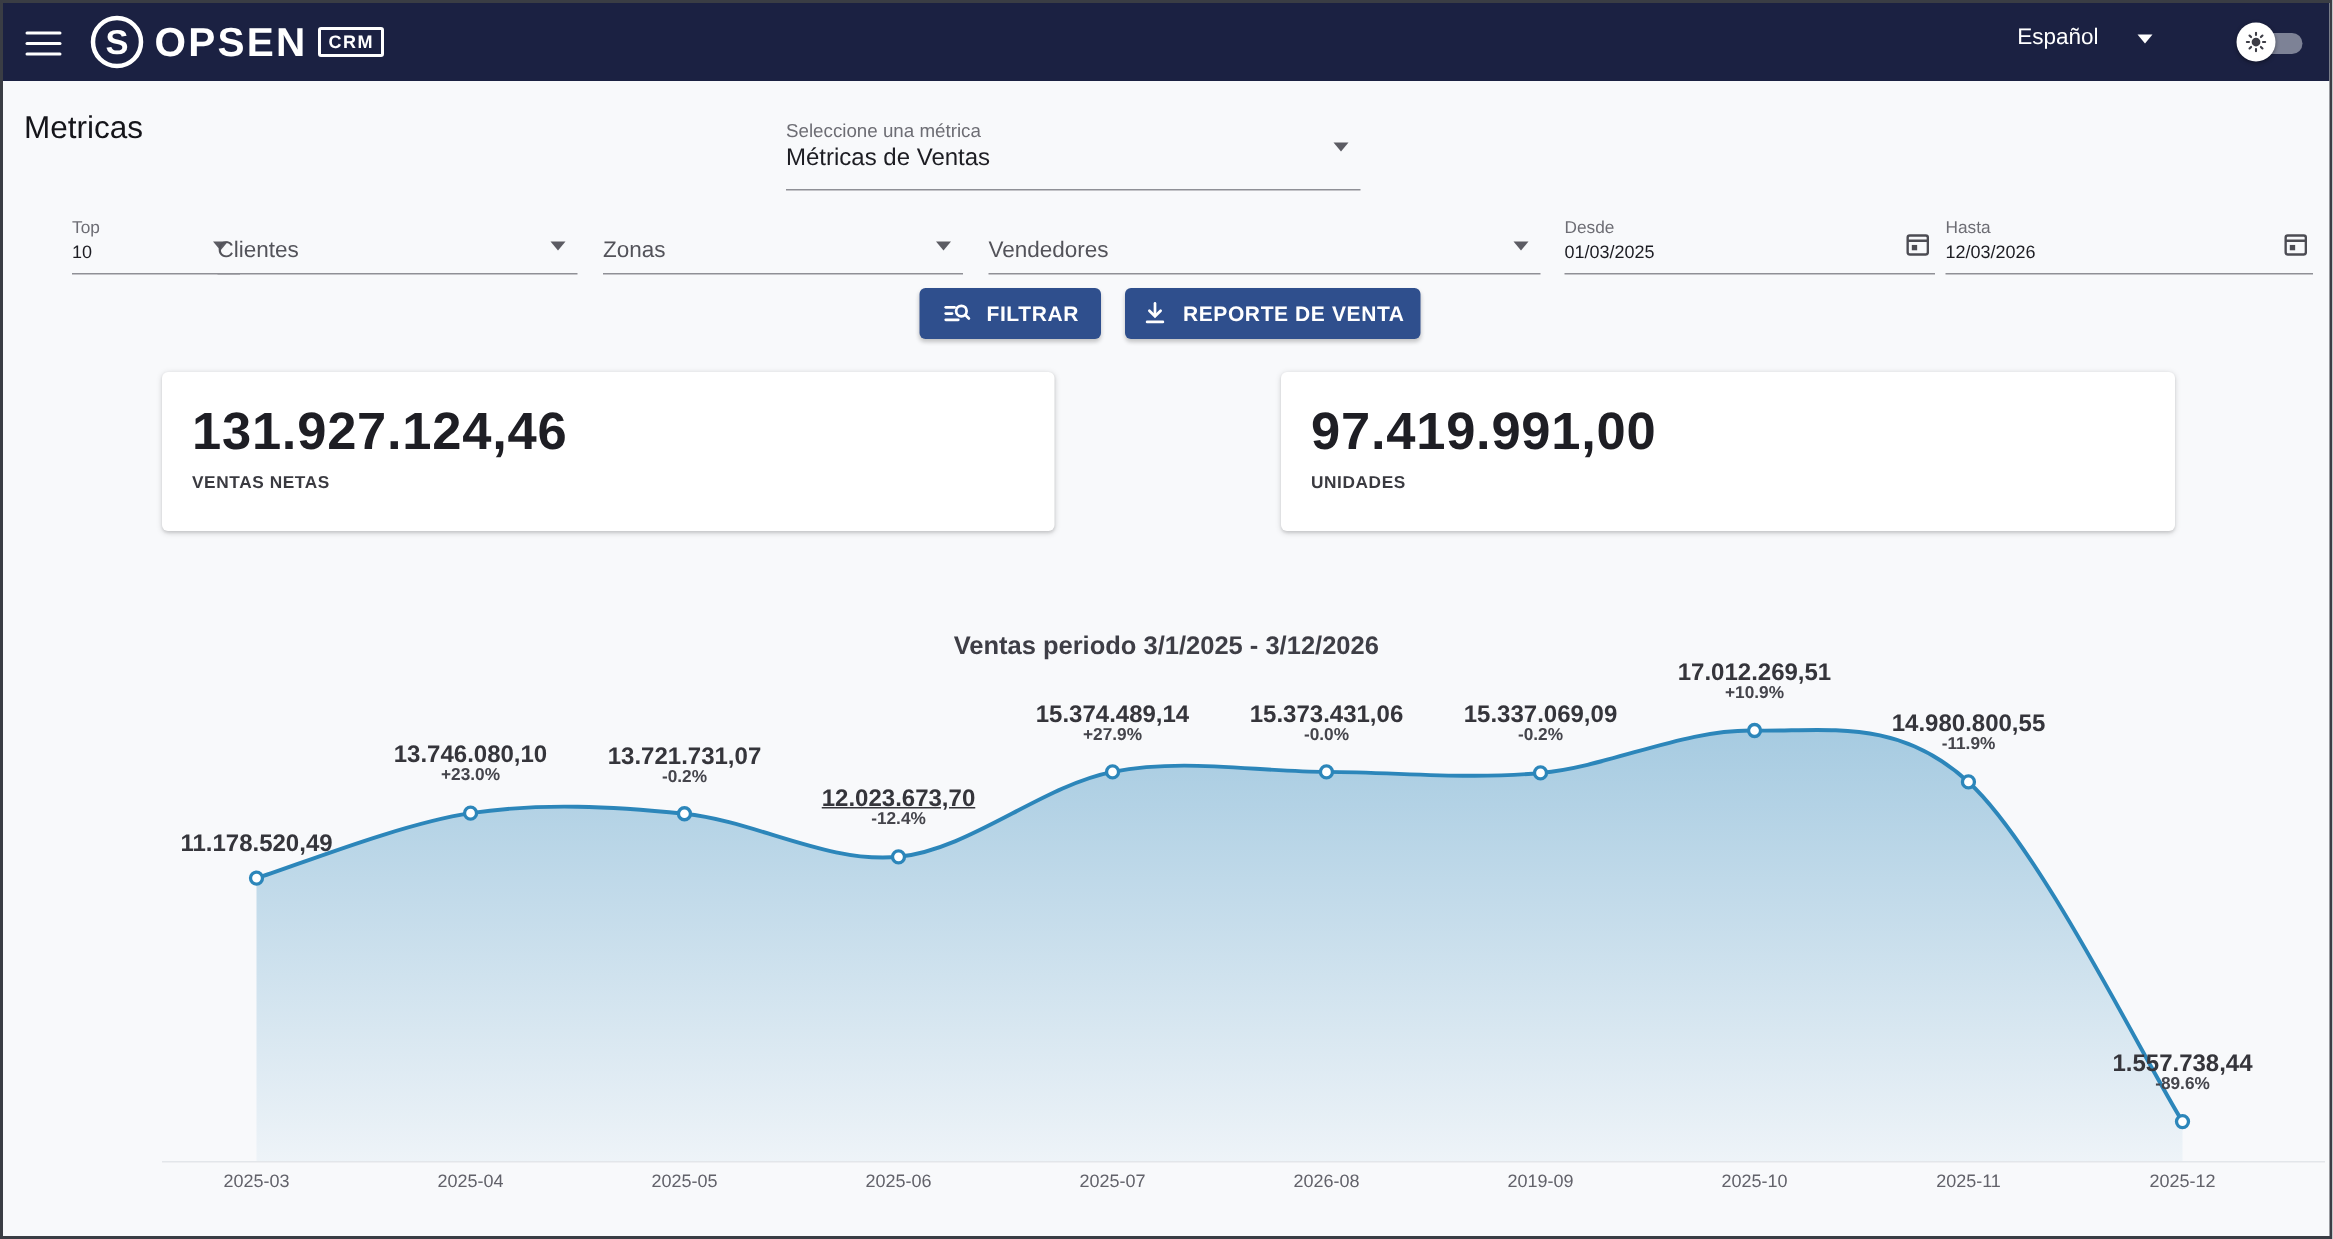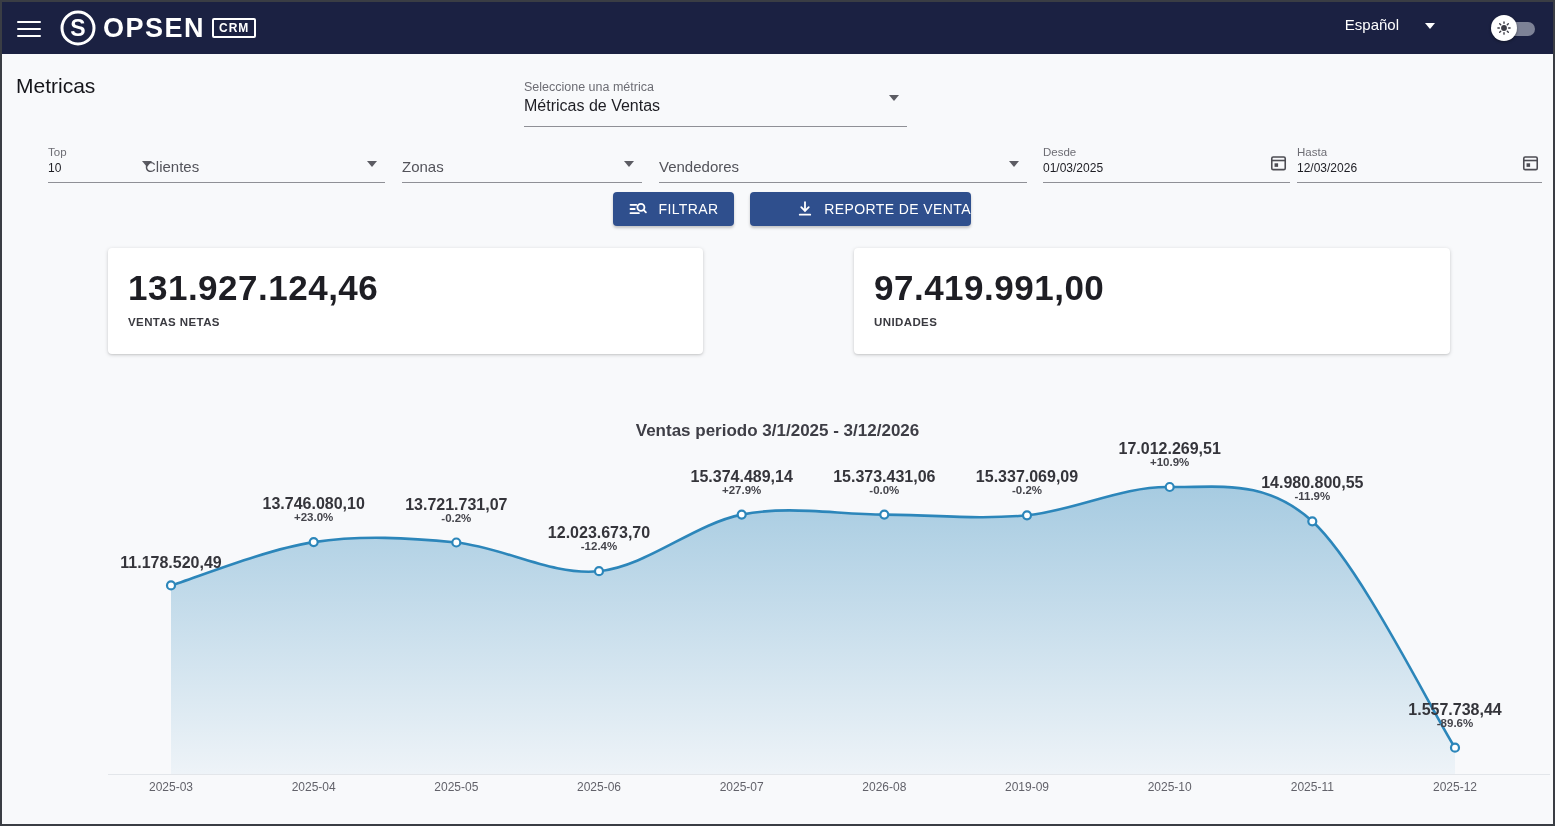--- a/index.html
+++ b/index.html
@@ -36,25 +36,25 @@
   
   .f-top        { left:14px;   top:144px; width:112px; height:37px; cursor:pointer;margin-left:32px; }
   .f-clientes   { left:143px;  top:144px; width:240px; height:37px; cursor:pointer; }
   .f-zonas      { left:400px;  top:144px; width:240px; height:37px; cursor:pointer; }
   .f-vendedores { left:657px;  top:144px; width:368px; height:37px; cursor:pointer; }
   .f-desde      { left:1041px; top:144px; width:247px; height:37px; cursor:text; }
   .f-hasta      { left:1295px; top:144px; width:245px; height:37px; cursor:text; }
   .ph-row { display:block; margin-top:12px; }
   
   .btn { position:absolute; top:190px; height:34px; background:#2f4f8d; color:#fff; border:none; border-radius:4px;
-         font-family:"Liberation Sans",sans-serif; font-size:14px; font-weight:normal; letter-spacing:.4px;
+         font-family:"Liberation Sans",sans-serif; font-size:14px; font-weight:bold; letter-spacing:.4px;
          display:flex; align-items:center; justify-content:center; gap:10px; cursor:pointer;
          box-shadow:0 2px 3px rgba(0,0,0,.22); }
   .btn-filtrar { left:611px; width:121px; }
-  .btn-reporte { left:748px; width:221px;justify-content:flex-end; }
+  .btn-reporte { left:748px; width:197px; }
   
   .card { position:absolute; top:246px; height:106px; background:#fff; border-radius:4px; box-shadow:0 1px 4px rgba(0,0,0,.14), 0 1px 2px rgba(0,0,0,.1); }
   .card1 { left:106px; width:595px; }
   .card2 { left:852px; width:596px; }
   .kpi-value { position:absolute; left:20px; top:20px; font-size:35px; font-weight:bold; color:#1e1e24; letter-spacing:.5px; }
   .kpi-label { position:absolute; left:20px; top:68px; font-size:11.5px; font-weight:bold; color:#3a3a40; letter-spacing:.4px; }
   
   .chart-title { position:absolute; left:0; top:419px; width:100%; text-align:center; font-size:17px; font-weight:bold; color:#3e3e46; }
   .chart-area { position:absolute; left:0; top:400px; width:1555px; height:426px; }
   .chart-area svg { position:absolute; left:0; top:0; }
@@ -212,21 +212,21 @@
         <circle cx="1453.0" cy="345.7" r="4" fill="#ffffff" stroke="#2c86ba" stroke-width="2.2"></circle>
      </svg>
       <div class="pt-value" style="left: 169px; top: 152.416px;">11.178.520,49</div>
       <div class="x-label" style="left: 169px; top: 378px;">2025-03</div>
       <div class="pt-value" style="left: 311.667px; top: 93.1012px;">13.746.080,10</div>
       <div class="pt-pct" style="left: 311.667px; top: 109.101px;">+23.0%</div>
       <div class="x-label" style="left: 311.667px; top: 378px;">2025-04</div>
       <div class="pt-value" style="left: 454.333px; top: 93.512px;">13.721.731,07</div>
       <div class="pt-pct" style="left: 454.333px; top: 109.512px;">-0.2%</div>
       <div class="x-label" style="left: 454.333px; top: 378px;">2025-05</div>
-      <div class="pt-value" style="left: 597px; top: 122.158px;">12.023.673,70</div>
+      <div class="pt-value" style="left: 597px; top: 122.158px; text-decoration: underline;">12.023.673,70</div>
       <div class="pt-pct" style="left: 597px; top: 138.158px;">-12.4%</div>
       <div class="x-label" style="left: 597px; top: 378px;">2025-06</div>
       <div class="pt-value" style="left: 739.667px; top: 65.6296px;">15.374.489,14</div>
       <div class="pt-pct" style="left: 739.667px; top: 81.6296px;">+27.9%</div>
       <div class="x-label" style="left: 739.667px; top: 378px;">2025-07</div>
       <div class="pt-value" style="left: 882.333px; top: 65.6475px;">15.373.431,06</div>
       <div class="pt-pct" style="left: 882.333px; top: 81.6475px;">-0.0%</div>
       <div class="x-label" style="left: 882.333px; top: 378px;">2026-08</div>
       <div class="pt-value" style="left: 1025px; top: 66.2609px;">15.337.069,09</div>
       <div class="pt-pct" style="left: 1025px; top: 82.2609px;">-0.2%</div>

